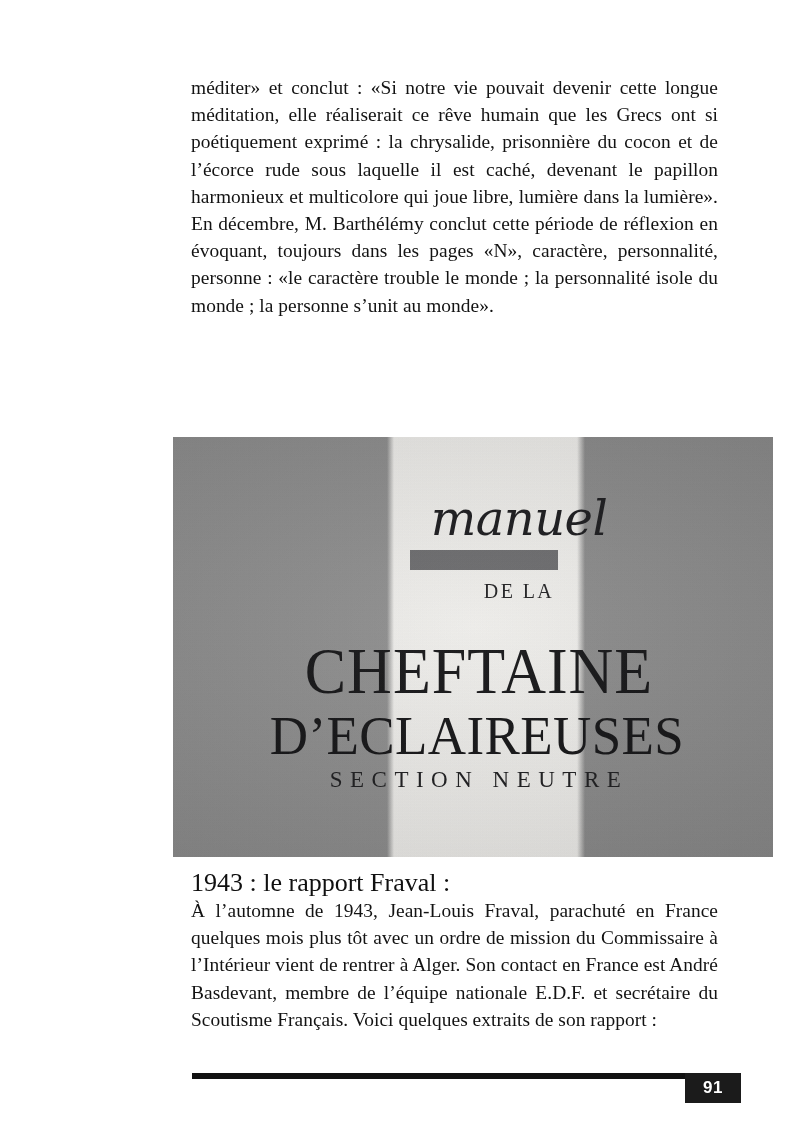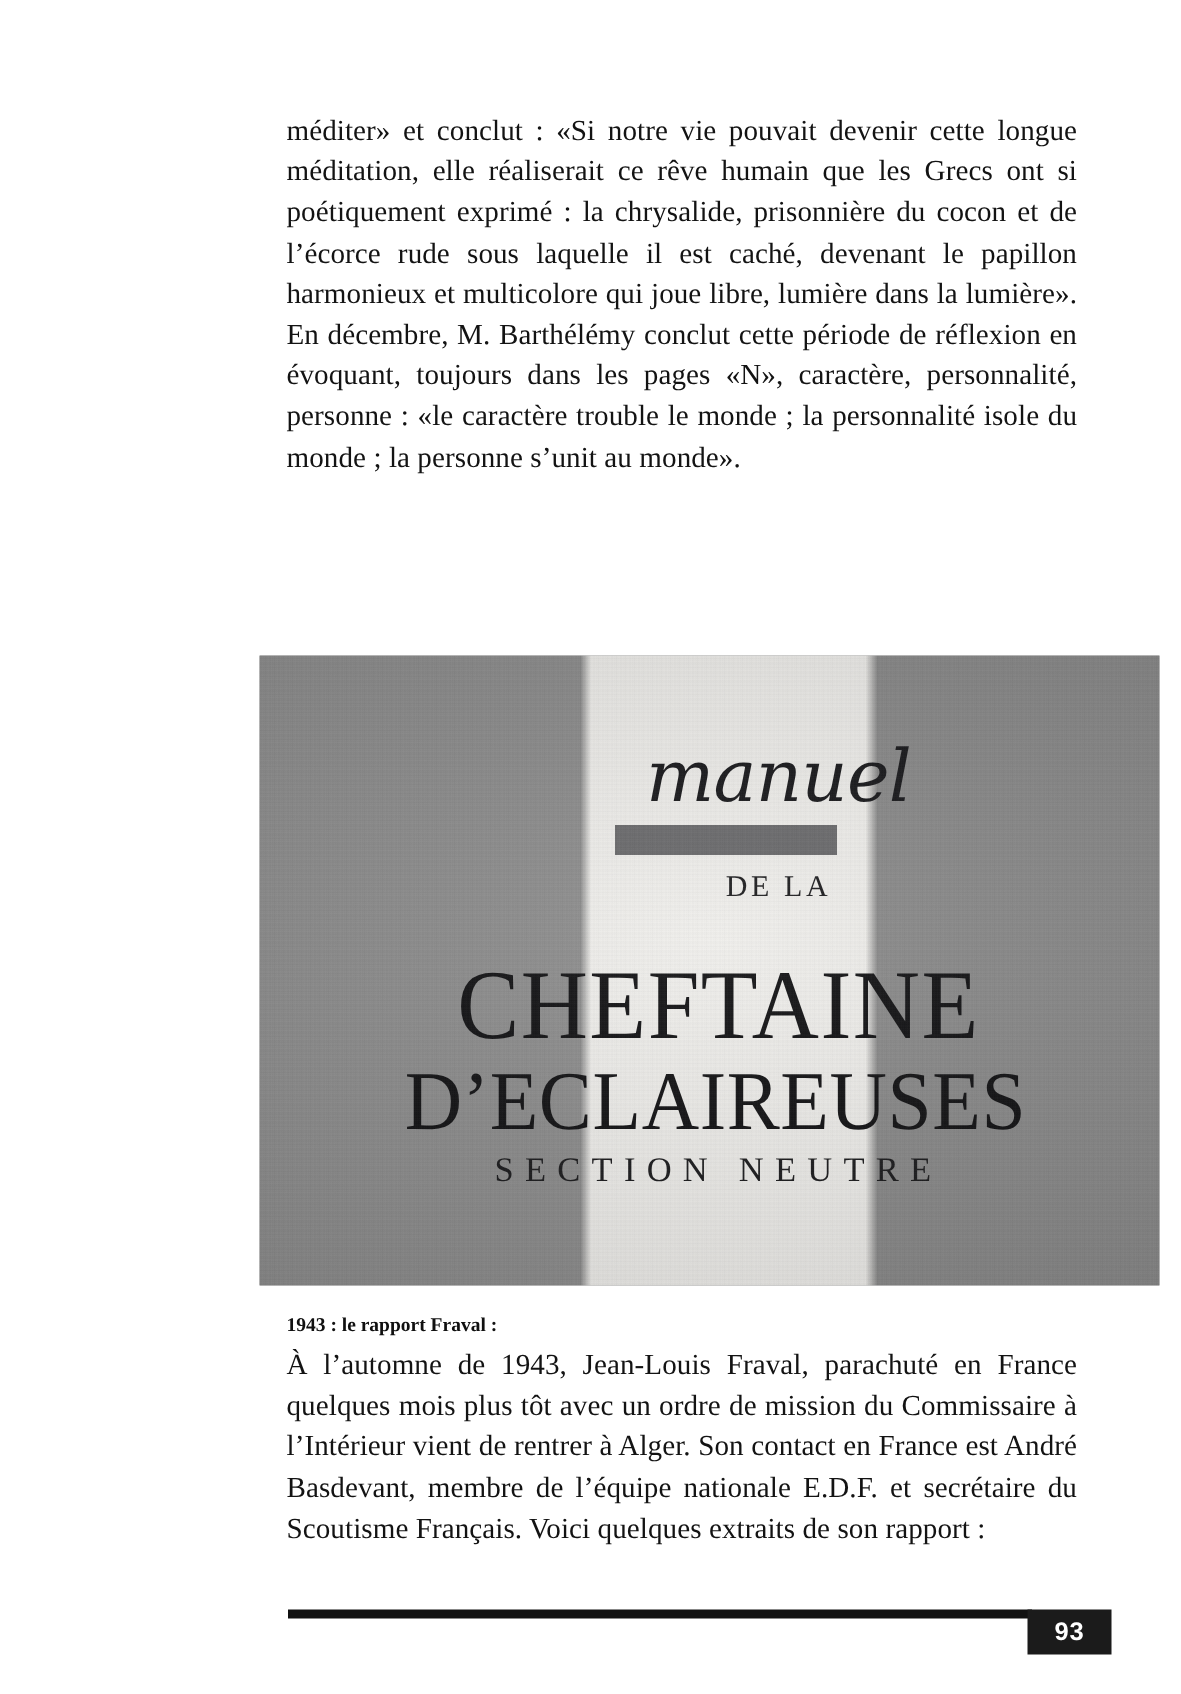--- a/index.html
+++ b/index.html
@@ -161,22 +161,22 @@
   
   .lower-column {
     position: absolute;
     left: 191px;
     top: 870px;
     width: 527px;
   }
   .section-heading {
     margin: 0 0 1px 0;
     font-family: "Liberation Serif", "DejaVu Serif", serif;
-    font-weight: 700;
-    font-size: 13px;
+    font-weight: 400;
+    font-size: 26px;
     line-height: 26px;
     color: #101010;
   }
 
   
   .footer-rule {
     position: absolute;
     left: 192px;
     top: 1073px;
     width: 496px;
@@ -224,16 +224,16 @@
     <div class="cover-grain"></div>
   </figure>
 
   <div class="lower-column">
     <p class="section-heading">1943 : le rapport Fraval :</p>
     <p class="body-par">À l’automne de 1943, Jean-Louis Fraval, parachuté en France quelques mois plus tôt avec un ordre de mission du Commissaire à l’Intérieur vient de rentrer à Alger.  Son contact en France est André Basdevant, membre de l’équipe nationale E.D.F. et secrétaire du Scoutisme Français. Voici quelques extraits de son rapport :</p>
   </div>
 
   <div class="footer-rule"></div>
   <div class="page-number-box">
-    <span>93</span>
+    <span>91</span>
   </div>
 
 </div>
 
 </body></html>

